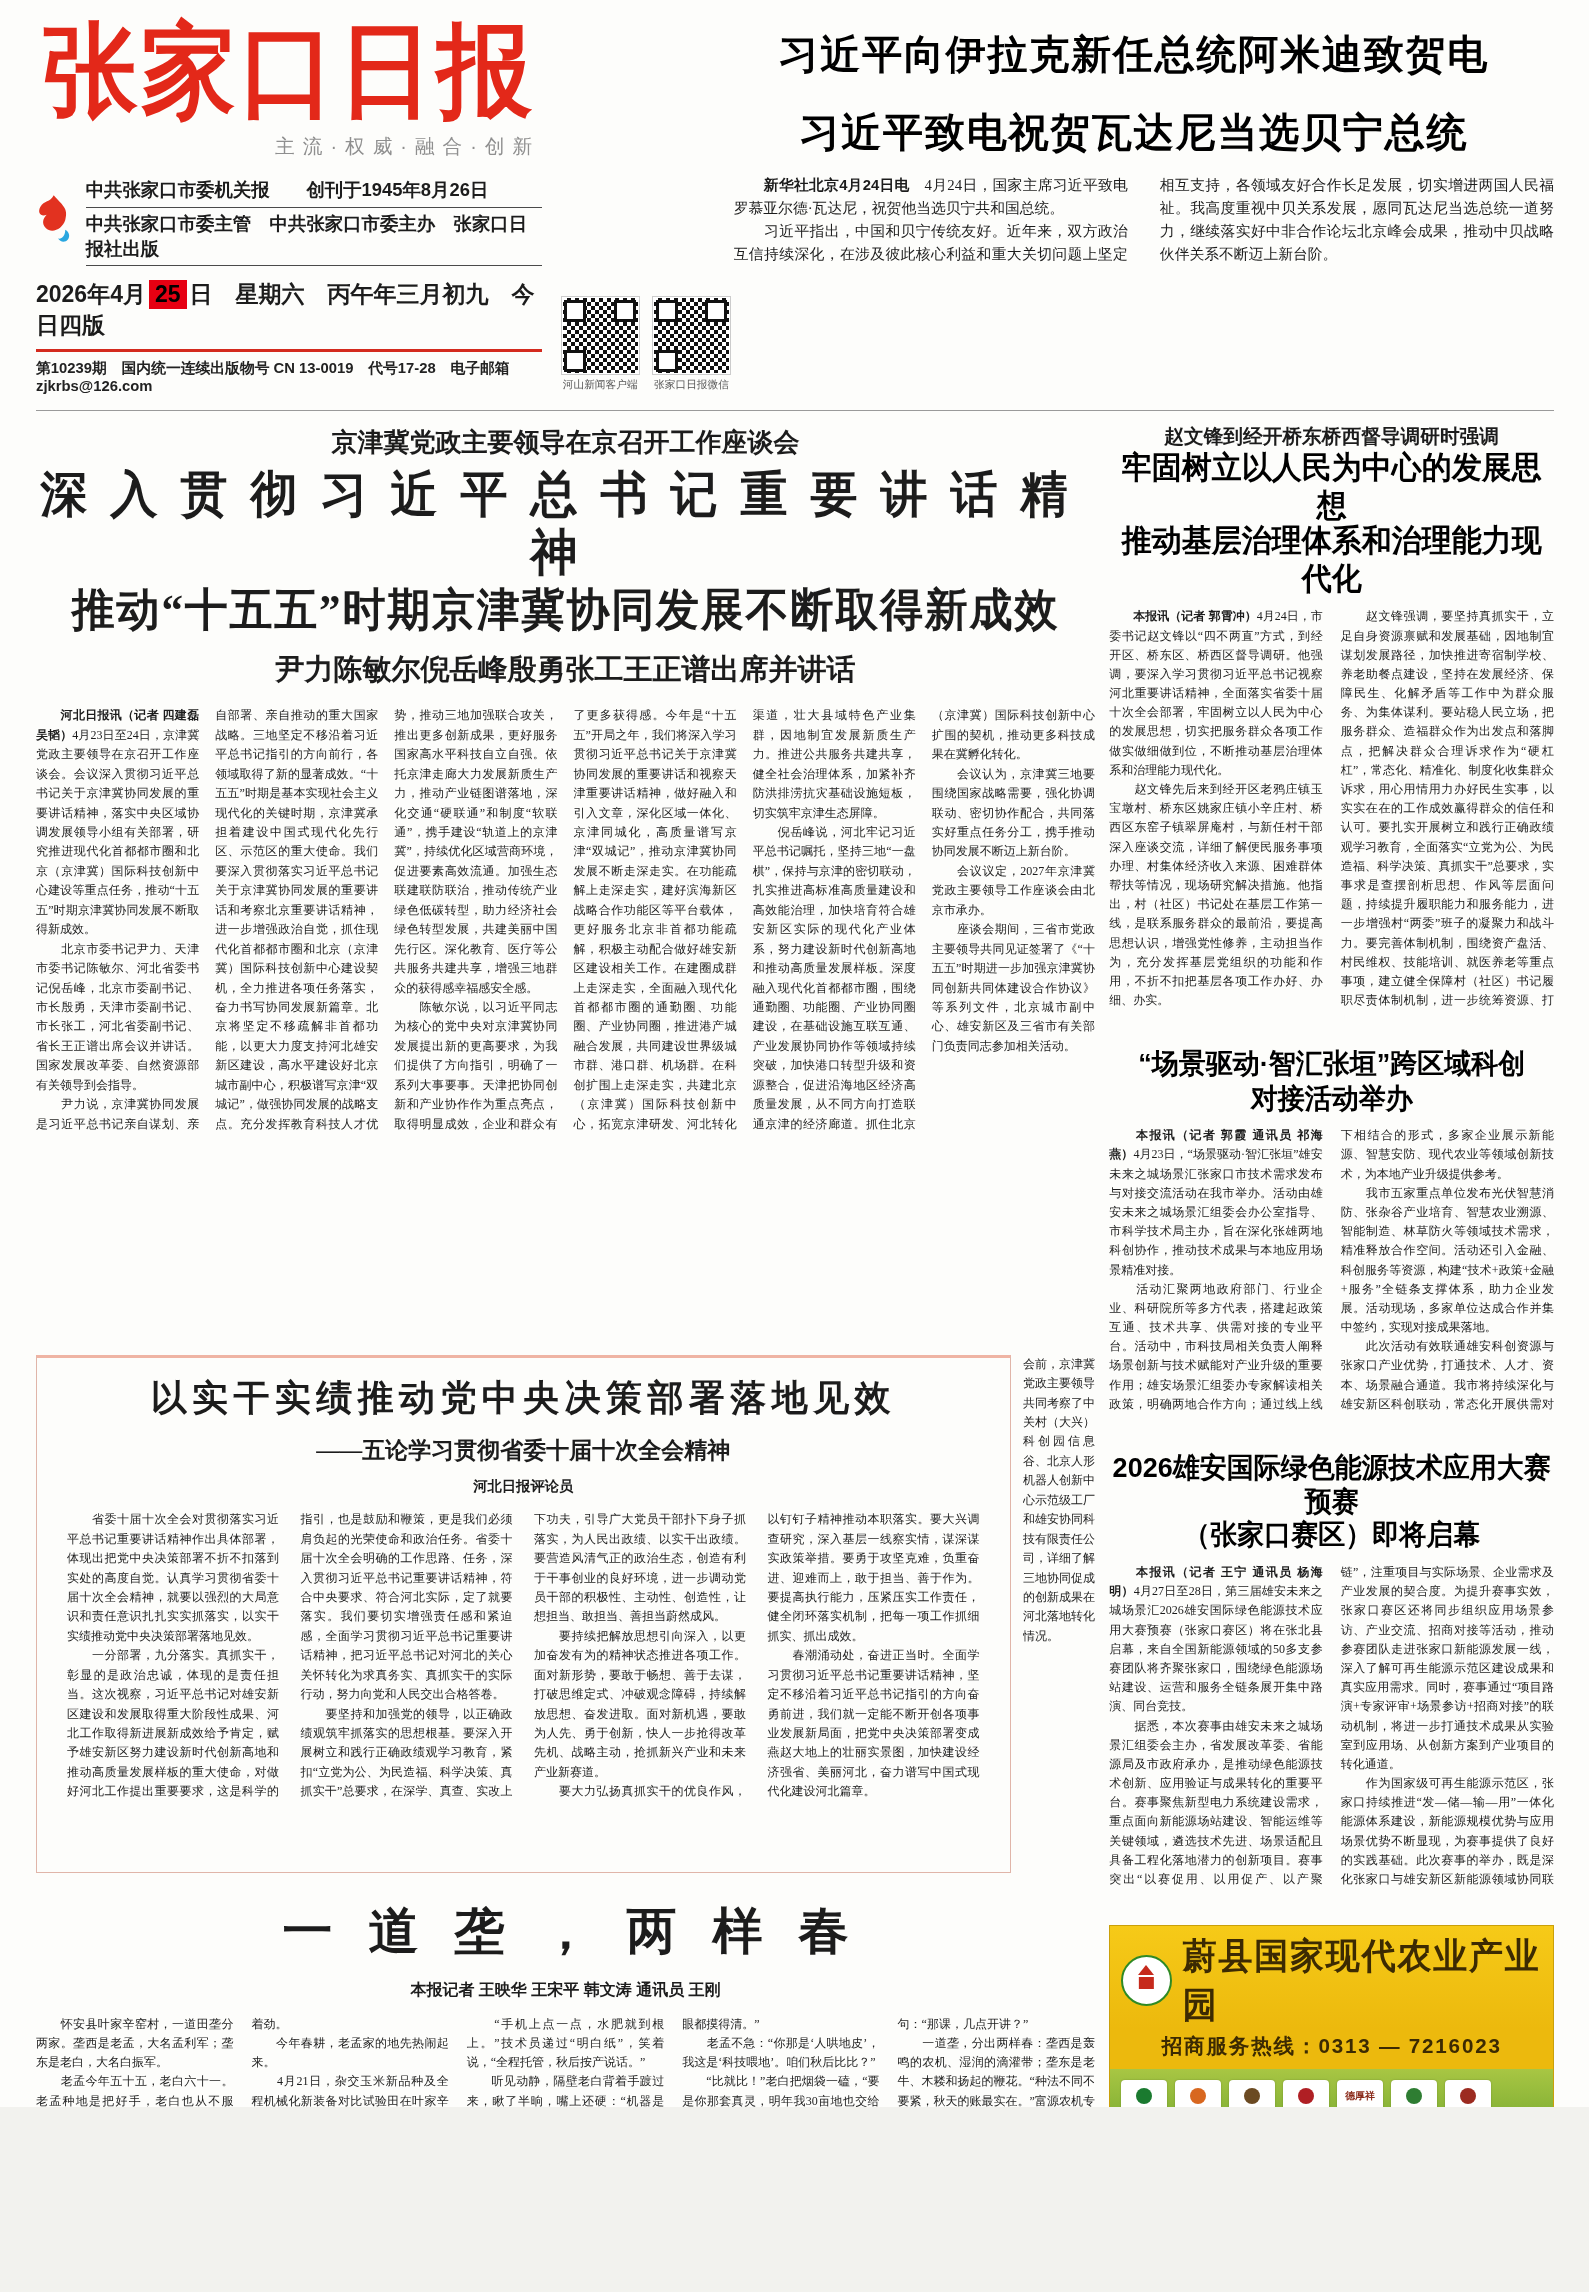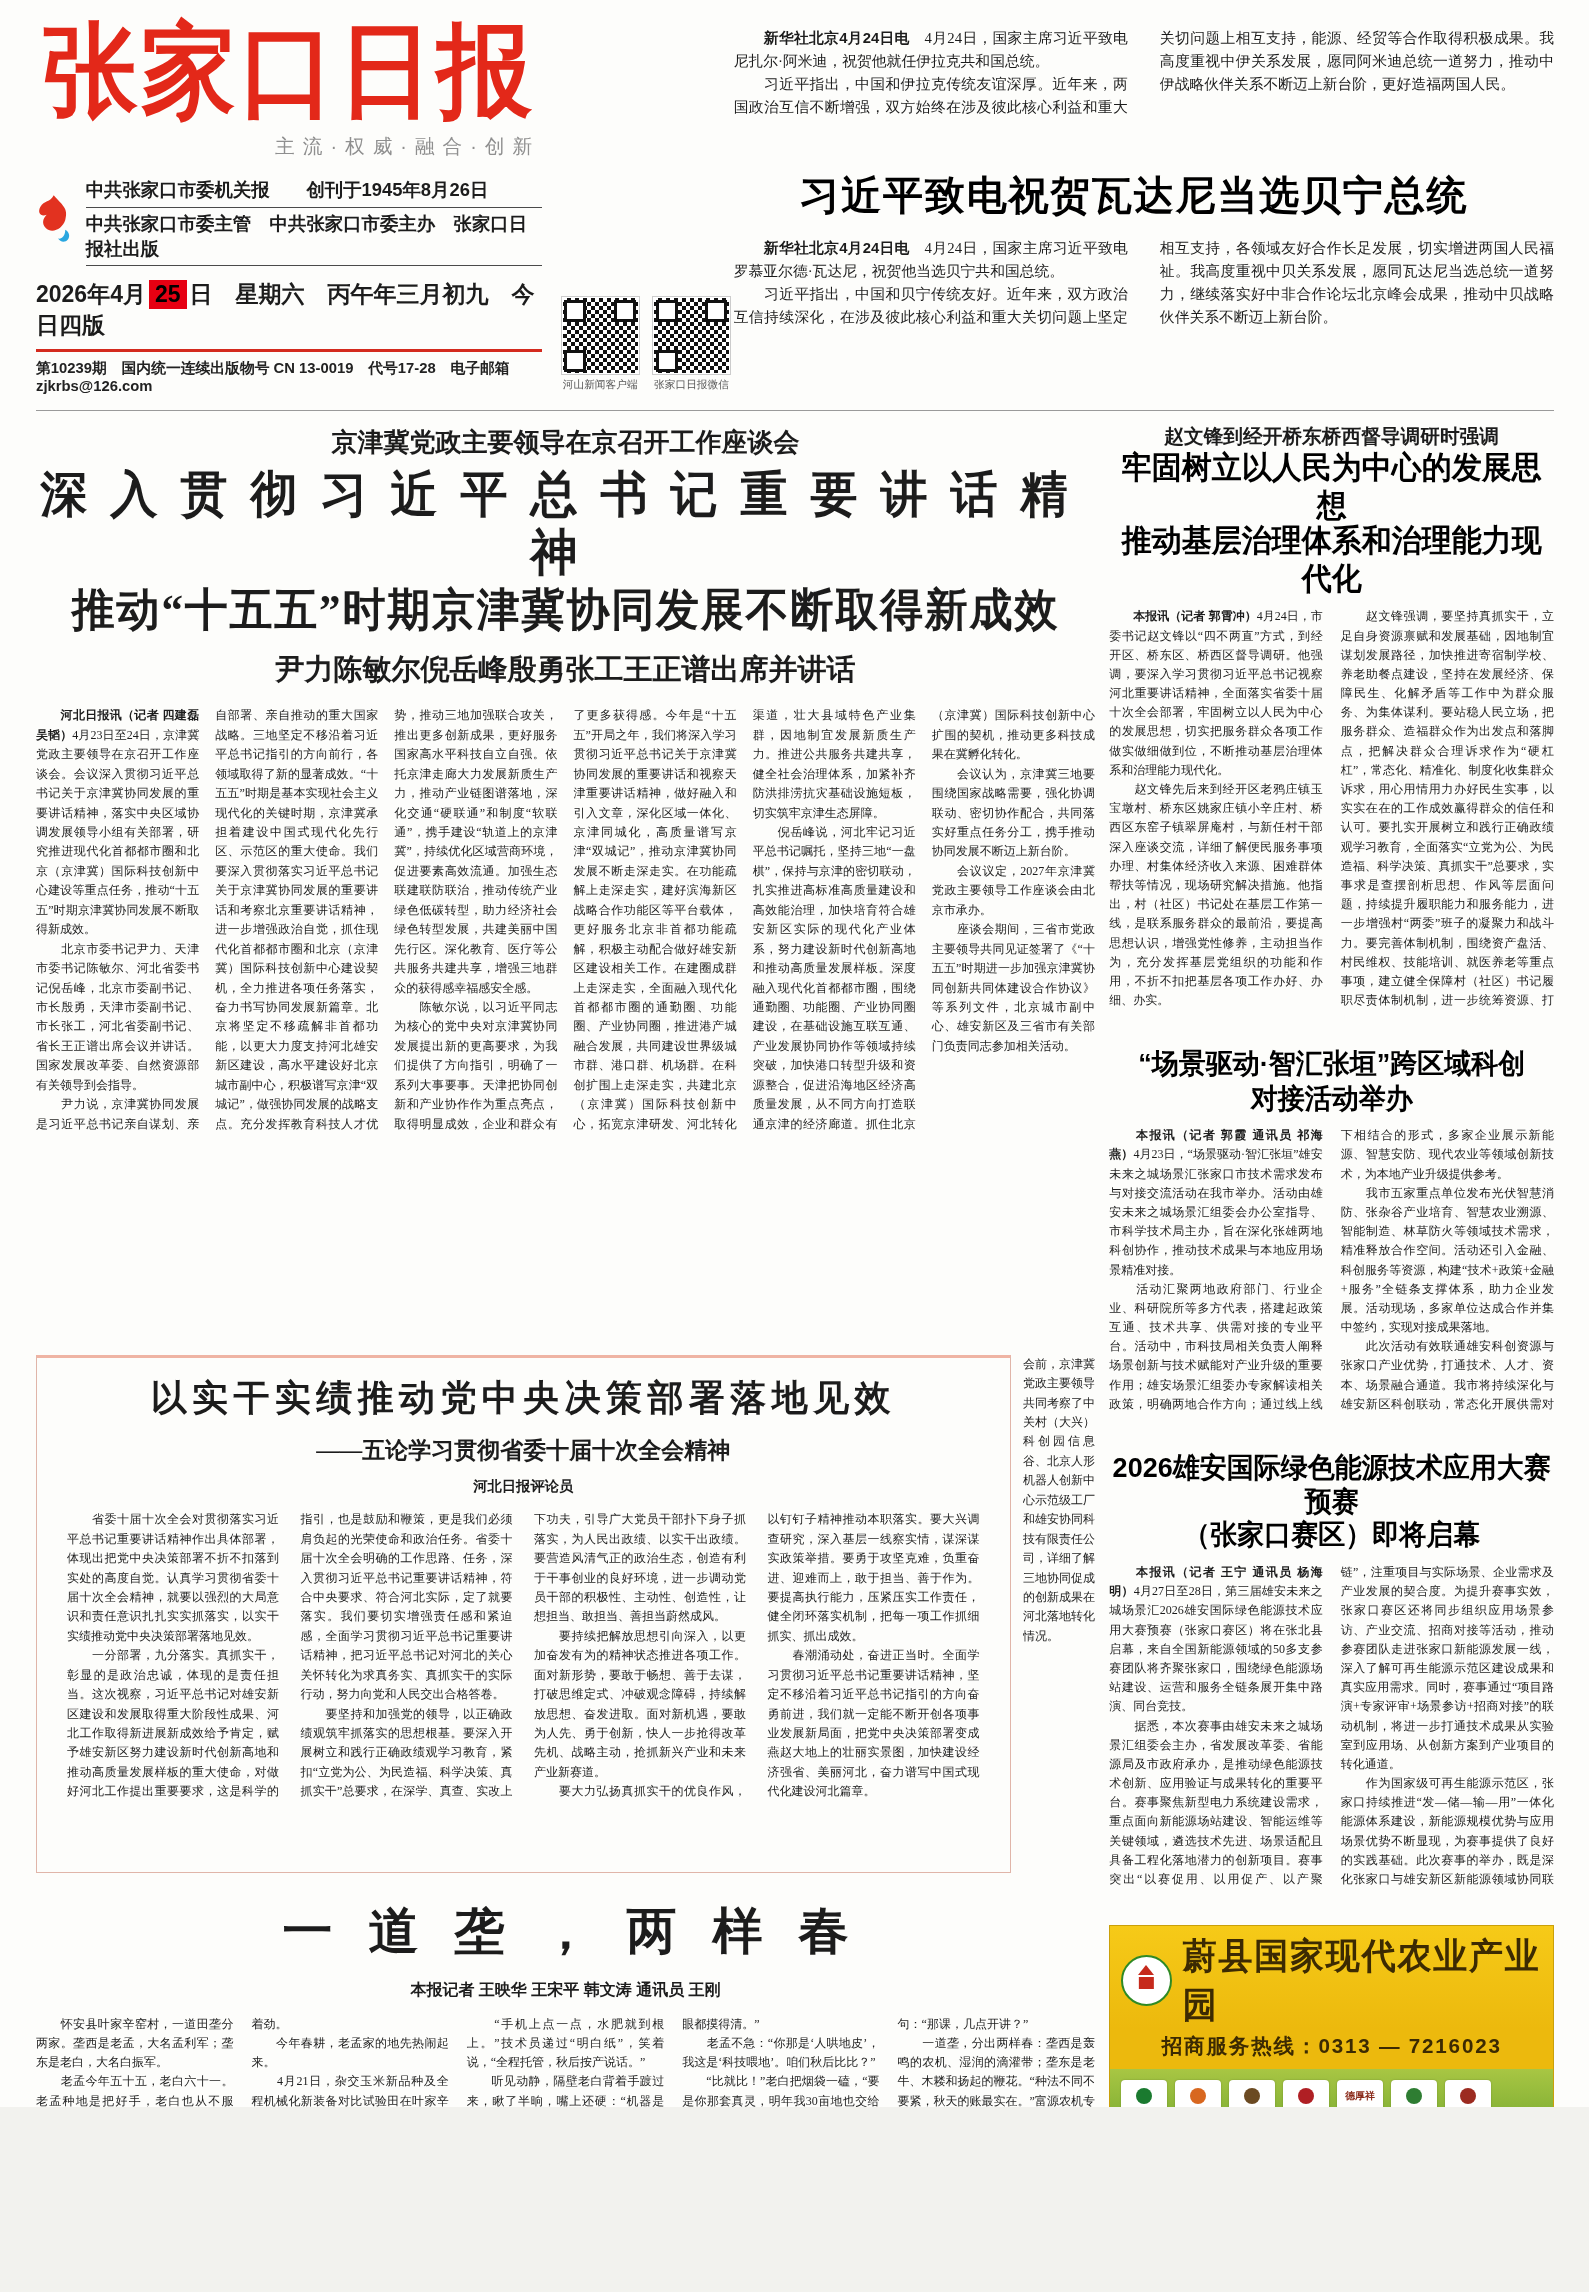--- a/index.html
+++ b/index.html
@@ -125,24 +125,21 @@
         </div>
       </div>
       <div class="mast-date">
         <span>2026年4月</span><span class="day-box">25</span><span>日　星期六　丙午年三月初九　今日四版</span>
       </div>
       <div class="mast-redrule"></div>
       <div class="mast-issue">第10239期　国内统一连续出版物号 CN 13-0019　代号17-28　电子邮箱 zjkrbs@126.com</div>
     </div>
 
     <div class="topright">
-      <div class="tr-body a">
-        <p style="margin:0;"><b class="lead">　　新华社北京4月24日电</b><span class="flow">　4月24日，国家主席习近平致电尼扎尔·阿米迪，祝贺他就任伊拉克共和国总统。
-　　习近平指出，中国和伊拉克传统友谊深厚。近年来，两国政治互信不断增强，双方始终在涉及彼此核心利益和重大关切问题上相互支持，能源、经贸等合作取得积极成果。我高度重视中伊关系发展，愿同阿米迪总统一道努力，推动中伊战略伙伴关系不断迈上新台阶，更好造福两国人民。</span></p>
-      </div>
+      <div class="tr-h">习近平向伊拉克新任总统阿米迪致贺电</div>
       <div class="tr-h second">习近平致电祝贺瓦达尼当选贝宁总统</div>
       <div class="tr-body b">
         <p style="margin:0;"><b class="lead">　　新华社北京4月24日电</b><span class="flow">　4月24日，国家主席习近平致电罗慕亚尔德·瓦达尼，祝贺他当选贝宁共和国总统。
 　　习近平指出，中国和贝宁传统友好。近年来，双方政治互信持续深化，在涉及彼此核心利益和重大关切问题上坚定相互支持，各领域友好合作长足发展，切实增进两国人民福祉。我高度重视中贝关系发展，愿同瓦达尼当选总统一道努力，继续落实好中非合作论坛北京峰会成果，推动中贝战略伙伴关系不断迈上新台阶。</span></p>
       </div>
       <div class="qrs">
         <div class="qr-item">
           <div class="qr">
               <span class="c3"></span>
             </div>

